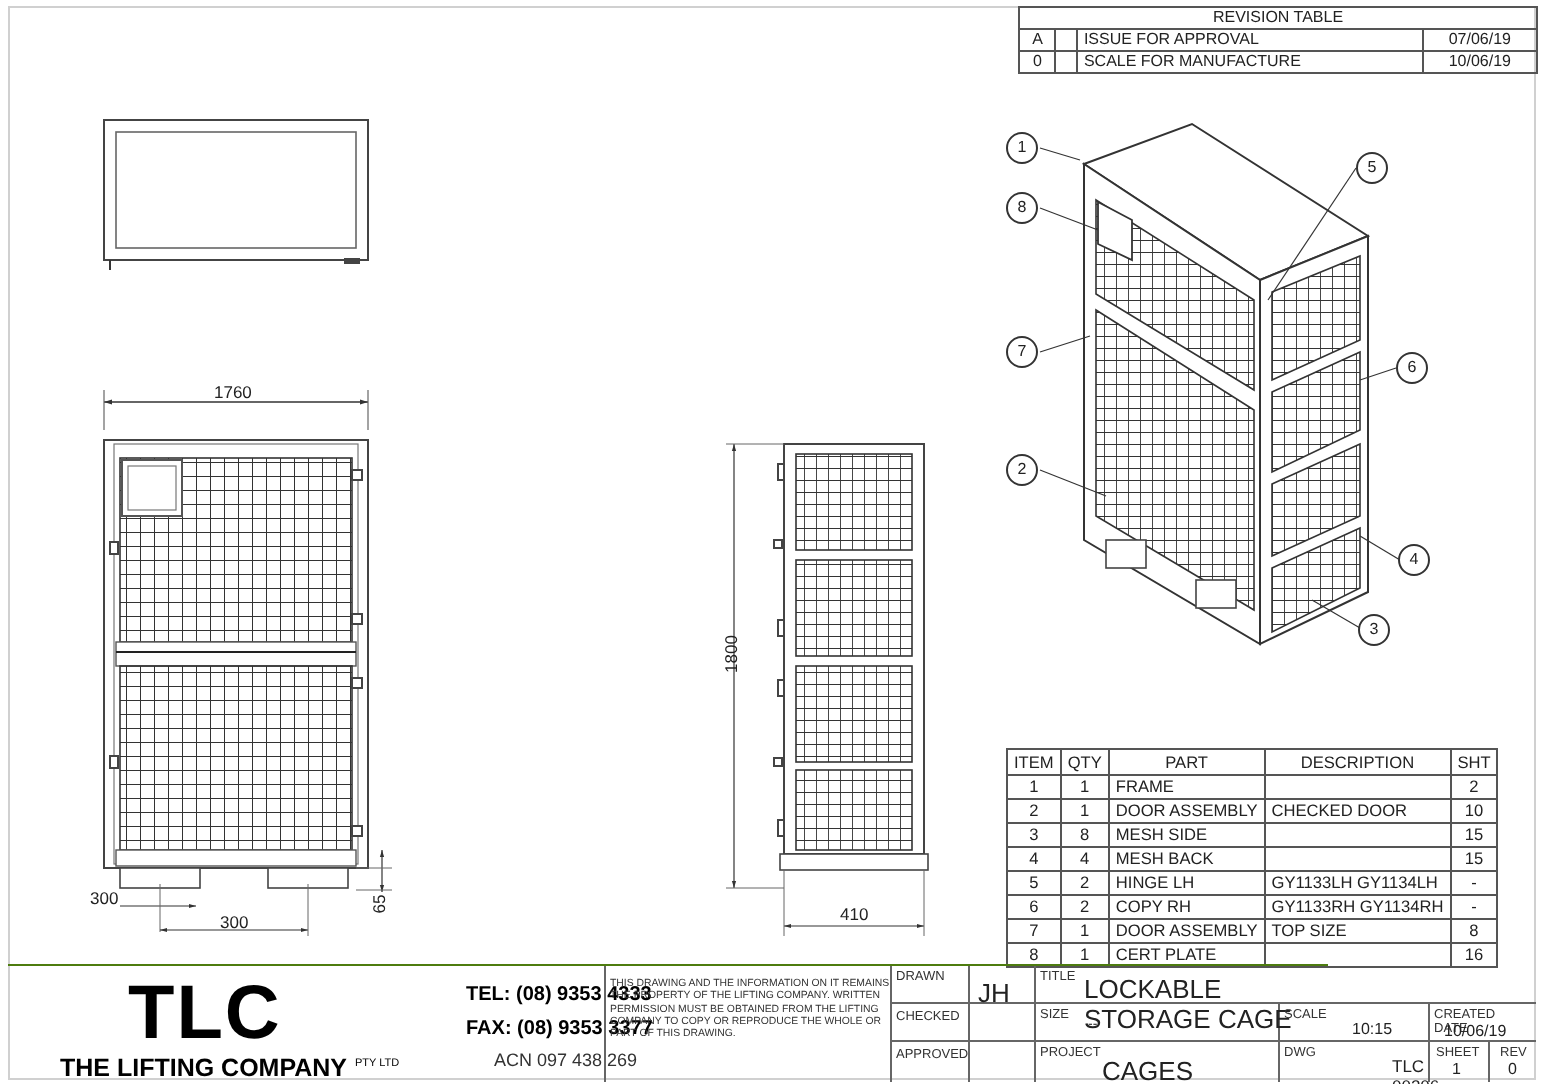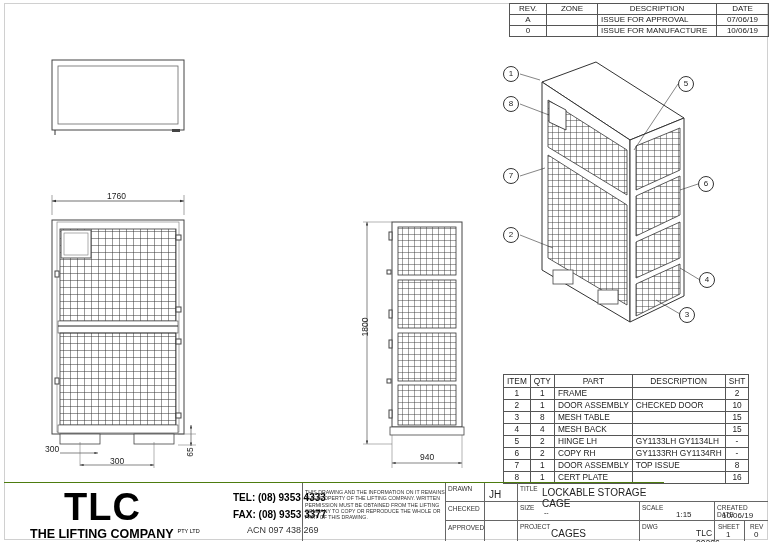--- a/index.html
+++ b/index.html
@@ -12,53 +12,50 @@
     #bom-table { left:503px; top:374px; width:212px; font-size:8.3px; }
     #bom-table th { text-align:center; height:12px; }
     #bom-table td { height:11px; line-height:11px; }
     .c { text-align:center; }
     .l { text-align:left; }
     
     .titleblock { position:absolute; left:4px; top:482px; width:660px; height:58px; border-top:1px solid #4d7c0f; }
     .vline { position:absolute; width:1px; background:#666; }
     .hline { position:absolute; height:1px; background:#666; }
     .lbl { position:absolute; font-size:6.5px; color:#333; }
-    .val { position:absolute; font-size:10px; color:#222; }
+    .val { position:absolute; font-size:13px; color:#222; }
     .logo { position:absolute; left:60px; top:3px; font-size:38px; font-weight:bold; letter-spacing:1px; color:#000; font-family:"Liberation Sans", sans-serif; }
     .company { position:absolute; left:26px; top:44px; font-size:12.5px; font-weight:bold; color:#000; }
     .pty { font-size:5.5px; vertical-align:super; font-weight:normal; margin-left:4px; }
     .contact { position:absolute; font-size:10px; font-weight:bold; color:#000; }
     .acn { position:absolute; font-size:9px; color:#333; }
     .legal { position:absolute; left:301px; top:6px; width:140px; font-size:5.2px; line-height:6.3px; color:#333; text-transform:uppercase; }
     .dim { position:absolute; font-size:8.5px; color:#222; }
     .balloon { position:absolute; width:14px; height:14px; border:1px solid #333; border-radius:50%; background:#fff; font-size:8px; line-height:14px; text-align:center; box-sizing:content-box; }
   </style>
 </head>
 <body>
 
 <div class="sheet"></div>
 
 <table class="grid" id="rev-table">
   <tbody>
-  <tr>
-    <th style="width:30px">REV.</th>
-    <th style="width:44px">ZONE</th>
-    <th style="width:112px">DESCRIPTION</th>
-    <th>DATE</th>
-  </tr>
+      <tr>
+        <th colspan="4">REVISION TABLE</th>
+      </tr>
   <tr>
     <td class="c">A</td>
     <td></td>
     <td class="l">ISSUE FOR APPROVAL</td>
     <td class="c">07/06/19</td>
   </tr>
   <tr>
     <td class="c">0</td>
     <td></td>
-    <td class="l">ISSUE FOR MANUFACTURE</td>
+    <td class="l">SCALE FOR MANUFACTURE</td>
     <td class="c">10/06/19</td>
   </tr>
 </tbody>
   </table>
 
 <svg width="771" height="482" style="position:absolute;left:0;top:0">
   <defs>
     <pattern id="mesh" width="7" height="7" patternUnits="userSpaceOnUse">
       <path d="M0 0 H7 M0 0 V7" stroke="#333" stroke-width="1" fill="none"></path>
     </pattern>
@@ -147,21 +144,21 @@
     <line x1="520" y1="235" x2="553" y2="248" stroke="#333" stroke-width="0.6"></line>
     <line x1="678" y1="84" x2="634" y2="150" stroke="#333" stroke-width="0.6"></line>
     <line x1="698" y1="184" x2="680" y2="190" stroke="#333" stroke-width="0.6"></line>
     <line x1="700" y1="280" x2="680" y2="268" stroke="#333" stroke-width="0.6"></line>
     <line x1="680" y1="314" x2="656" y2="300" stroke="#333" stroke-width="0.6"></line>
   </g>
 </svg>
 
 <div class="dim" style="left:107px;top:191px">1760</div>
 <div class="dim" style="left:356px;top:322px;transform:rotate(-90deg)">1800</div>
-<div class="dim" style="left:420px;top:452px">940</div>
+<div class="dim" style="left:420px;top:452px">410</div>
 <div class="dim" style="left:45px;top:444px">300</div>
 <div class="dim" style="left:110px;top:456px">300</div>
 <div class="dim" style="left:185px;top:447px;transform:rotate(-90deg)">65</div>
 
 <div class="balloon" style="left:503px;top:66px">1</div>
 <div class="balloon" style="left:503px;top:227px">2</div>
 <div class="balloon" style="left:679px;top:307px">3</div>
 <div class="balloon" style="left:699px;top:272px">4</div>
 <div class="balloon" style="left:678px;top:76px">5</div>
 <div class="balloon" style="left:698px;top:176px">6</div>
@@ -187,21 +184,21 @@
   <tr>
         <td class="c">2</td>
         <td class="c">1</td>
         <td class="l">DOOR ASSEMBLY</td>
         <td class="l">CHECKED DOOR</td>
         <td class="c">10</td>
       </tr>
   <tr>
         <td class="c">3</td>
         <td class="c">8</td>
-        <td class="l">MESH TABLE</td>
+        <td class="l">MESH SIDE</td>
         <td class="l"></td>
         <td class="c">15</td>
       </tr>
   <tr>
         <td class="c">4</td>
         <td class="c">4</td>
         <td class="l">MESH BACK</td>
         <td class="l"></td>
         <td class="c">15</td>
       </tr>
@@ -216,21 +213,21 @@
         <td class="c">6</td>
         <td class="c">2</td>
         <td class="l">COPY RH</td>
         <td class="l">GY1133RH GY1134RH</td>
         <td class="c">-</td>
       </tr>
   <tr>
         <td class="c">7</td>
         <td class="c">1</td>
         <td class="l">DOOR ASSEMBLY</td>
-        <td class="l">TOP ISSUE</td>
+        <td class="l">TOP SIZE</td>
         <td class="c">8</td>
       </tr>
   <tr>
         <td class="c">8</td>
         <td class="c">1</td>
         <td class="l">CERT PLATE</td>
         <td class="l"></td>
         <td class="c">16</td>
       </tr>
 </tbody>
@@ -264,21 +261,21 @@
   <div class="val" style="left:485px;top:43px"></div>
 
   <div class="lbl" style="left:516px;top:2px">TITLE</div>
   <div class="val" style="left:538px;top:4px">LOCKABLE STORAGE CAGE</div>
   <div class="lbl" style="left:516px;top:21px">SIZE</div>
   <div class="val" style="left:540px;top:26px;font-size:7px">--</div>
   <div class="lbl" style="left:516px;top:40px">PROJECT</div>
   <div class="val" style="left:547px;top:45px">CAGES</div>
 
   <div class="lbl" style="left:638px;top:21px">SCALE</div>
-  <div class="val" style="left:672px;top:27px;font-size:8px">1:15</div>
+  <div class="val" style="left:672px;top:27px;font-size:8px">10:15</div>
   <div class="lbl" style="left:713px;top:21px">CREATED DATE</div>
   <div class="val" style="left:718px;top:28px;font-size:8px">10/06/19</div>
   <div class="lbl" style="left:638px;top:40px">DWG</div>
   <div class="val" style="left:692px;top:45px;font-size:8.5px">TLC 00206-A</div>
   <div class="lbl" style="left:714px;top:40px">SHEET</div>
   <div class="val" style="left:722px;top:47px;font-size:8px">1</div>
   <div class="lbl" style="left:746px;top:40px">REV</div>
   <div class="val" style="left:750px;top:47px;font-size:8px">0</div>
 </div>
 

